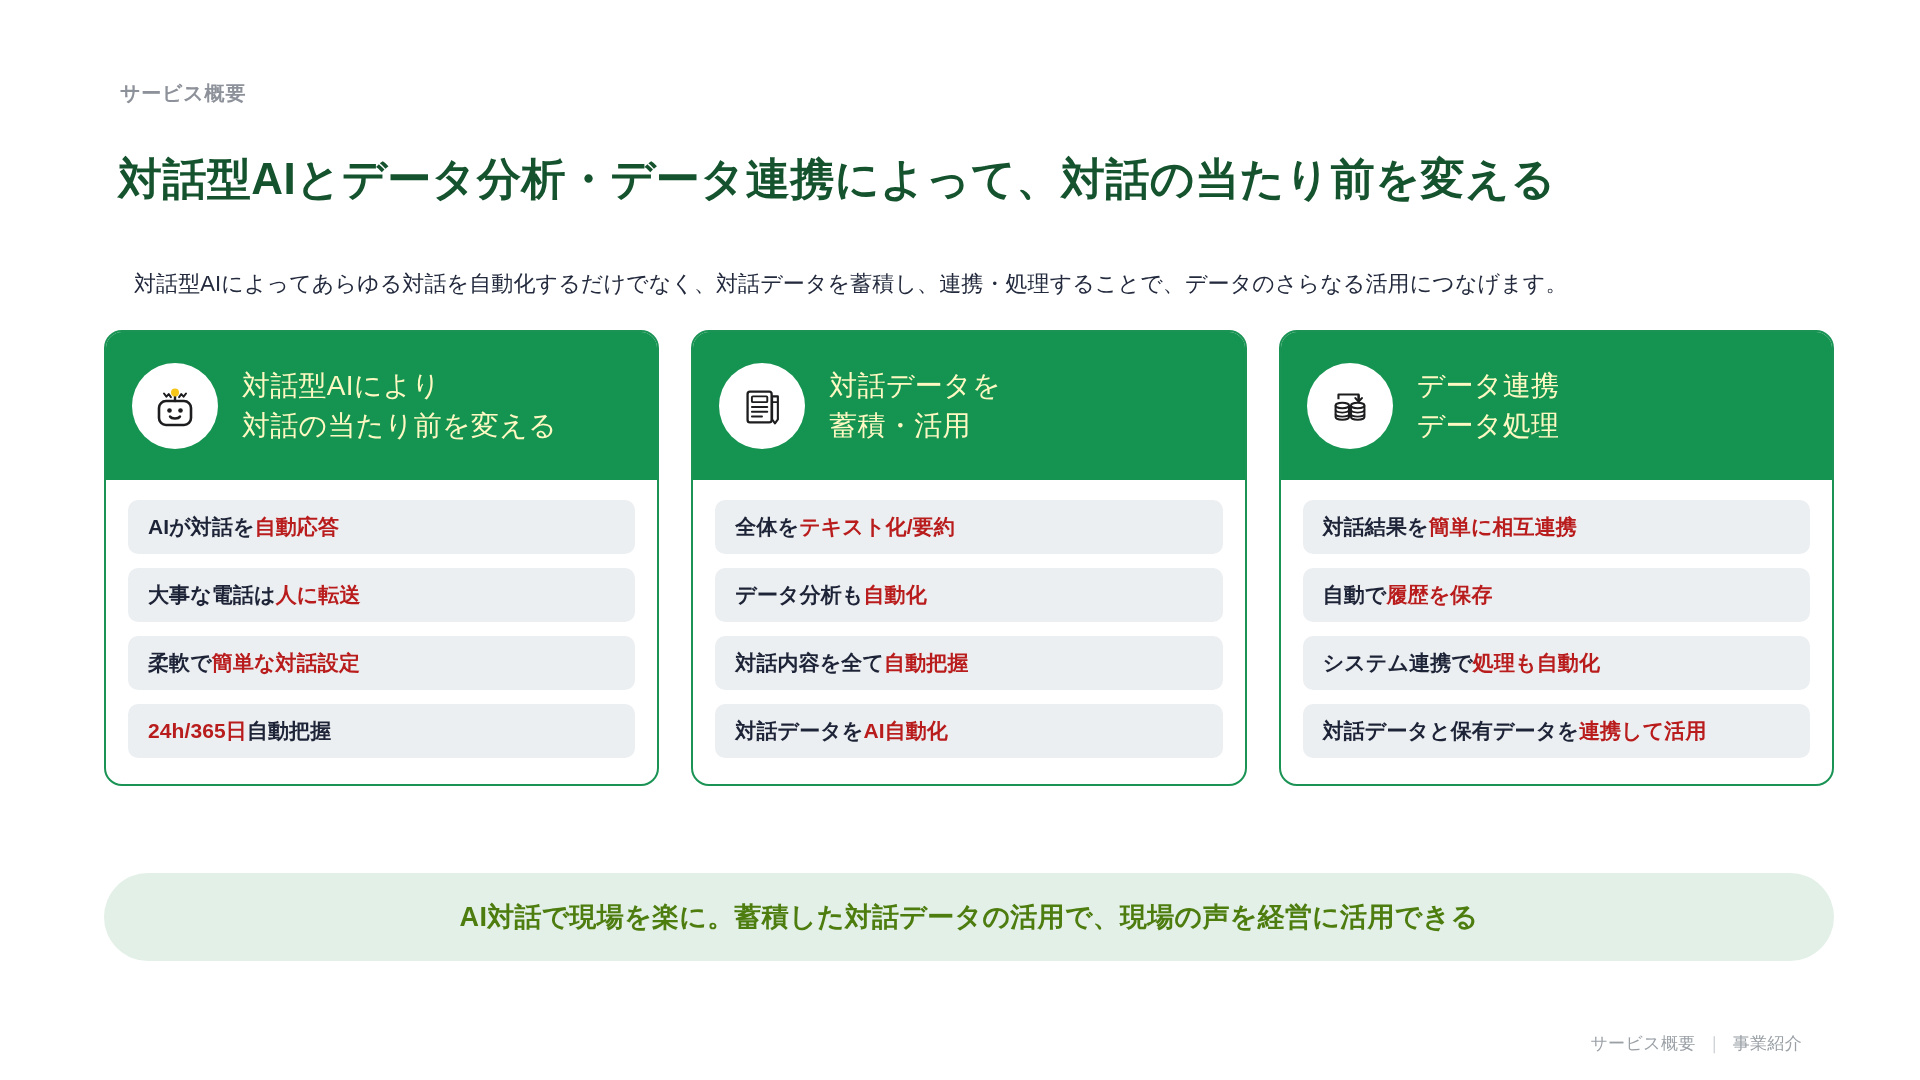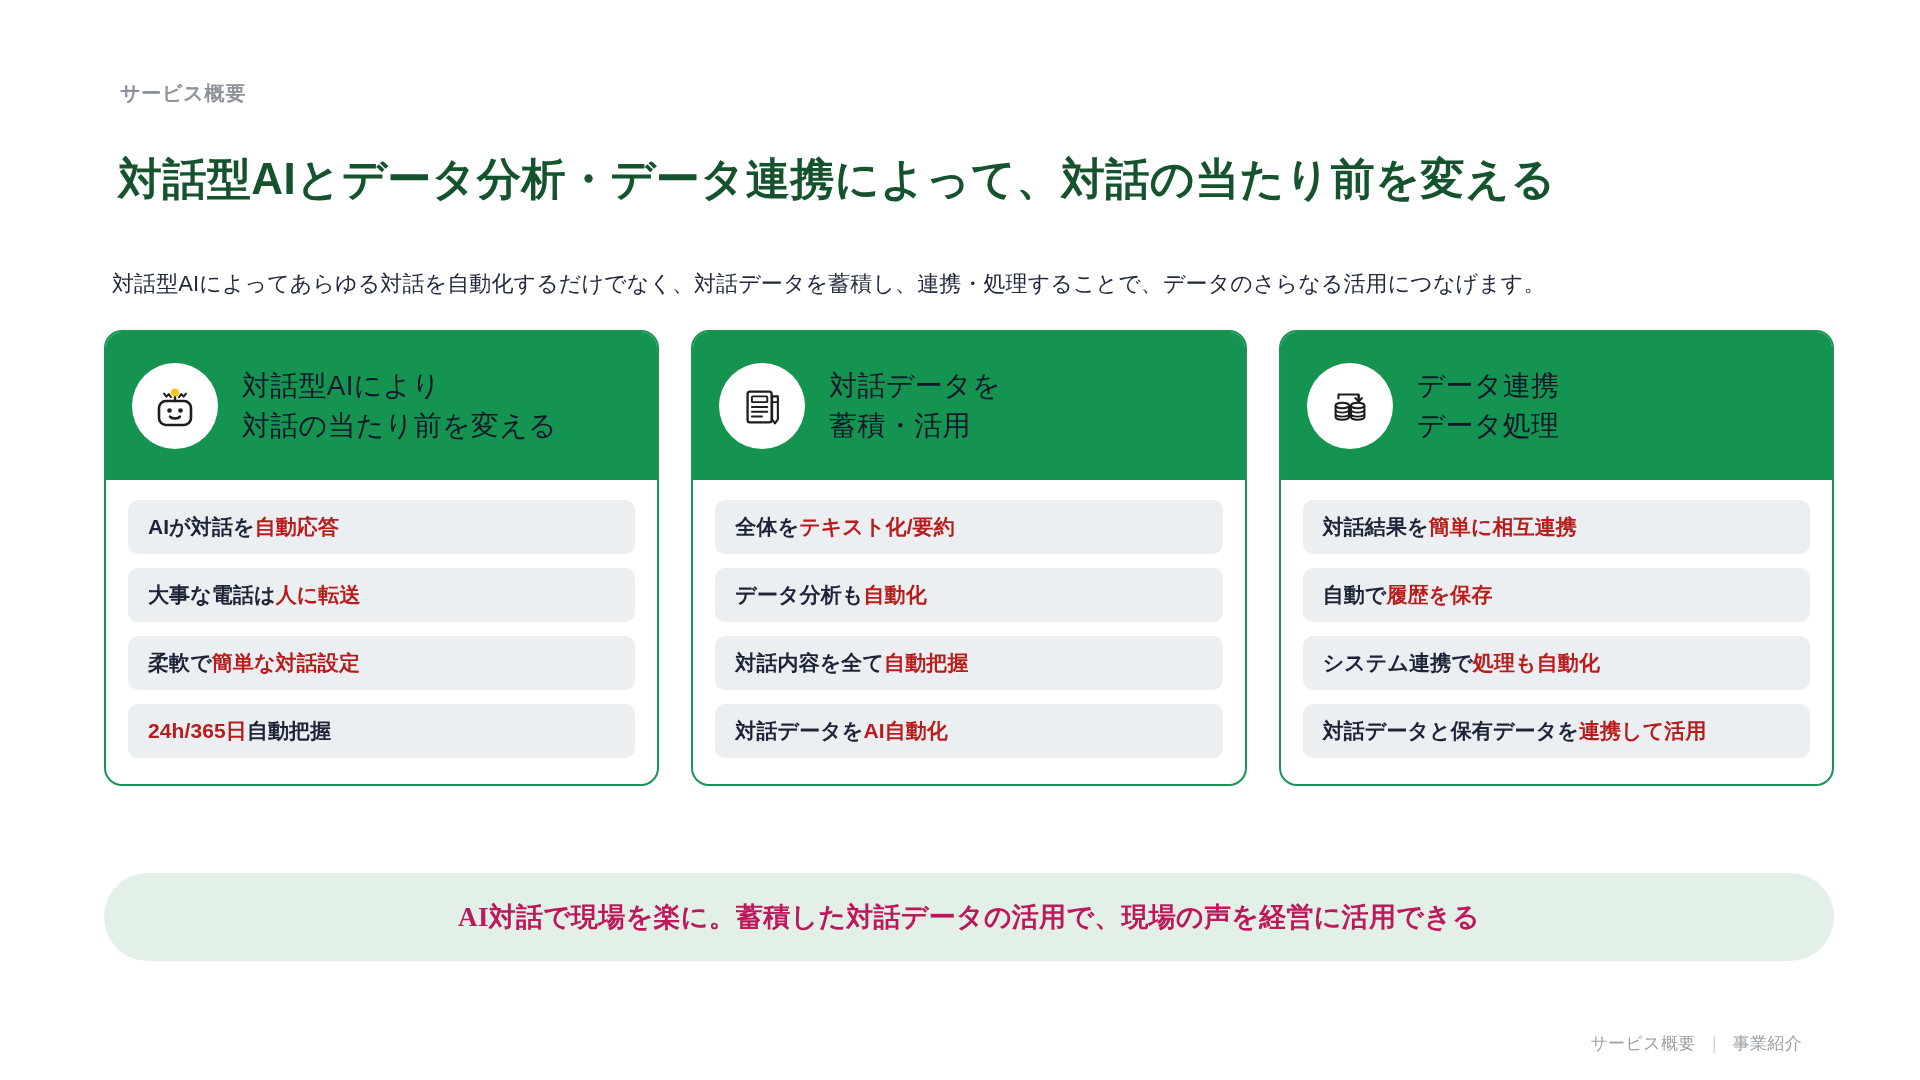--- a/index.html
+++ b/index.html
@@ -39,21 +39,21 @@
     top: 122px;
     font-size: 44px;
     font-weight: 700;
     letter-spacing: 0.01em;
     color: #14532d;
     line-height: 1.25;
     white-space: nowrap;
   }
   .lede {
     position: absolute;
-    left: 112px;
+    left: 134px;
     top: 245px;
     font-size: 22px;
     font-weight: 400;
     color: #232a3d;
     line-height: 1.5;
     letter-spacing: 0.005em;
     white-space: nowrap;
   }
 
   
@@ -88,21 +88,21 @@
     width: 86px;
     height: 86px;
     border-radius: 50%;
     background: #ffffff;
     display: flex;
     align-items: center;
     justify-content: center;
   }
   .icon-circle svg { display: block; }
   .card-head-title {
-    color: #0f172a;
+    color: #fef9c3;
     font-size: 28px;
     font-weight: 500;
     line-height: 1.42;
     letter-spacing: 0.01em;
   }
   .card-head-title .line2 { display: block; }
 
   .card-body {
     padding: 20px 22px 26px 22px;
     display: flex;
@@ -136,23 +136,22 @@
     border-radius: 44px;
     background: #e3f0e7;
     display: flex;
     align-items: center;
     justify-content: center;
     box-sizing: border-box;
   }
   .banner-text {
     font-size: 27px;
     font-weight: 700;
-    color: #be185d;
+    color: #4d7c0f;
     letter-spacing: 0.01em;
-    font-family: Liberation Serif, serif;
   }
 
   
   .footer {
     position: absolute;
     right: 118px;
     top: 1032px;
     font-size: 17px;
     font-weight: 500;
     color: #9aa0a6;

